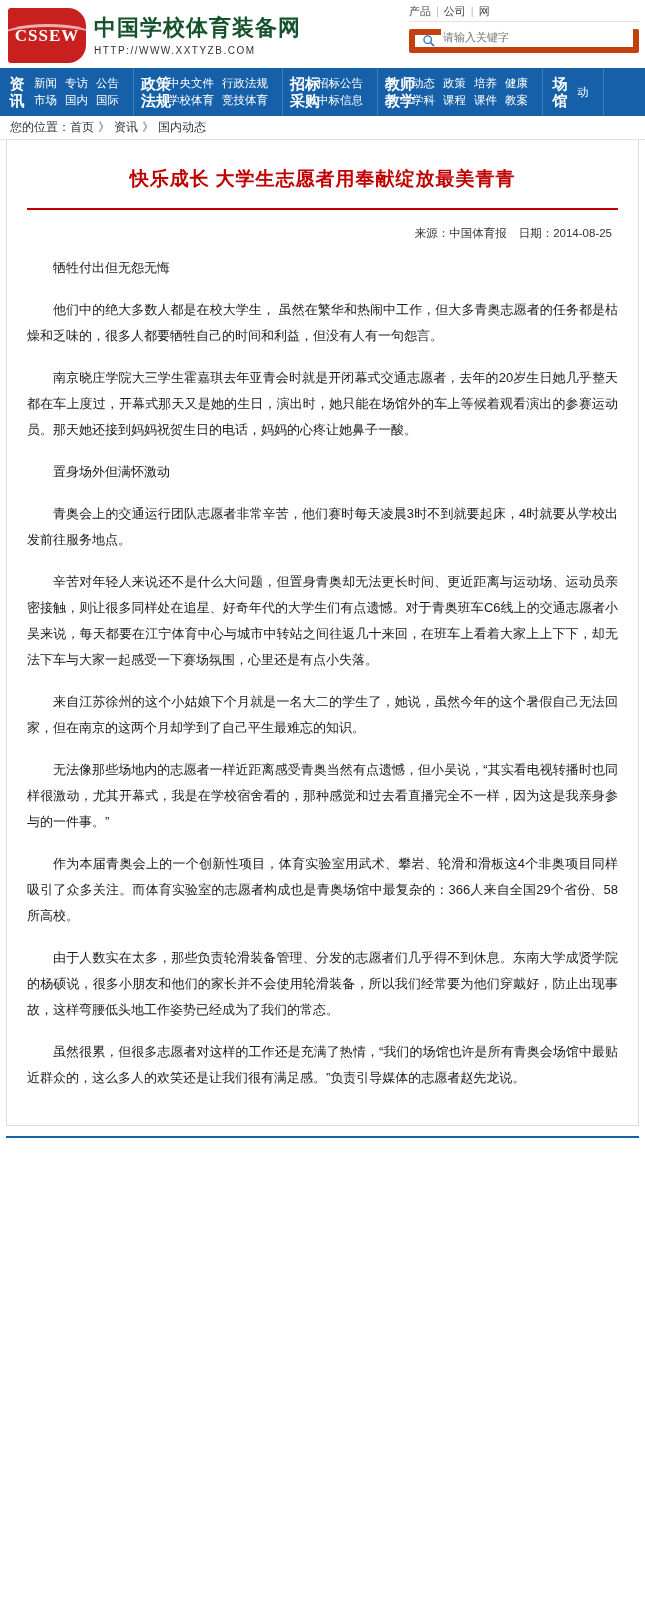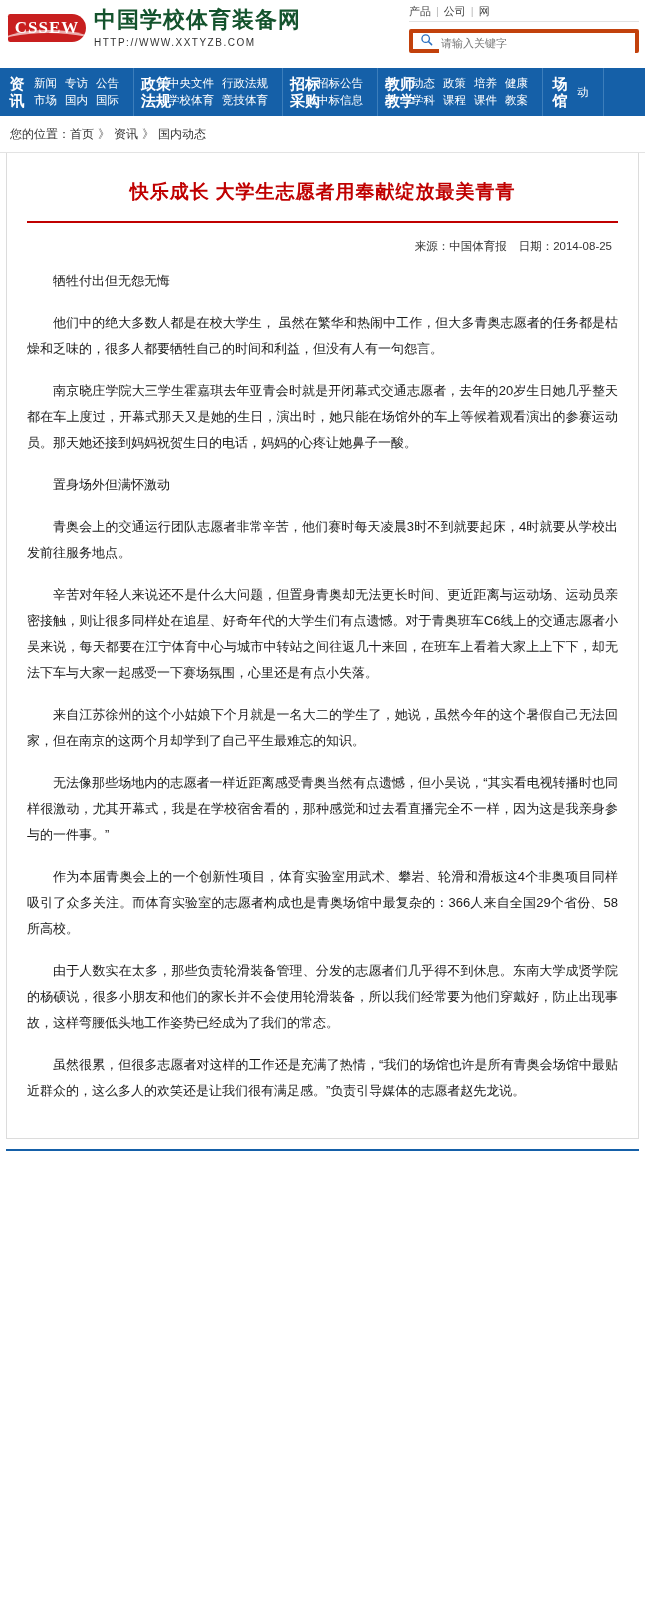--- a/index.html
+++ b/index.html
@@ -23,21 +23,21 @@
     border-bottom: 0;
     background: #fff;
   }
   .logo-wrap {
     position: absolute;
     left: 8px; top: 8px;
     display: flex;
     align-items: center;
   }
   .logo-badge {
-    width: 78px; height: 28px;
+    width: 78px; height: 55px;
     background: #c81f1f;
     border-radius: 3px 18px 18px 3px;
     color: #fff;
     font-size: 17px;
     font-weight: bold;
     letter-spacing: 1px;
     display: flex;
     align-items: center;
     justify-content: center;
     font-family: "Liberation Serif", serif;
@@ -80,24 +80,24 @@
     border-bottom: 1px solid #e2e2e2;
     padding-bottom: 3px;
     height: 18px;
     line-height: 14px;
   }
   .hr-links span.sep { color: #bbb; margin: 0 5px; }
   .hr-links a { color: #444; text-decoration: none; }
   .search-box {
     margin-top: 7px;
     height: 24px;
-    border: 4px solid #c2410c;
+    border: 6px solid #c2410c;
     border-radius: 2px;
     display: flex;
-    align-items: flex-start;
+    align-items: flex-end;
     background: #fff;
   }
   .search-icon {
     width: 26px;
     display: flex;
     align-items: center;
     justify-content: center;
     color: #2a6fc0;
   }
   .search-input {
@@ -141,21 +141,21 @@
     padding: 0 6px 0 0;
     white-space: nowrap;
     color: #fff;
   }
   .nav-sub .row { display: block; }
   .nav-sub .row span { margin-right: 8px; }
 
   
   .crumb-wrap {
     border-bottom: 1px solid #e3e3e3;
-    height: 37px;
+    height: 24px;
     display: flex;
     align-items: center;
     padding-left: 10px;
     font-size: 12px;
     color: #333;
     background: #fff;
   }
   .crumb-wrap .sepm { margin: 0 4px; color: #555; }
 
   

